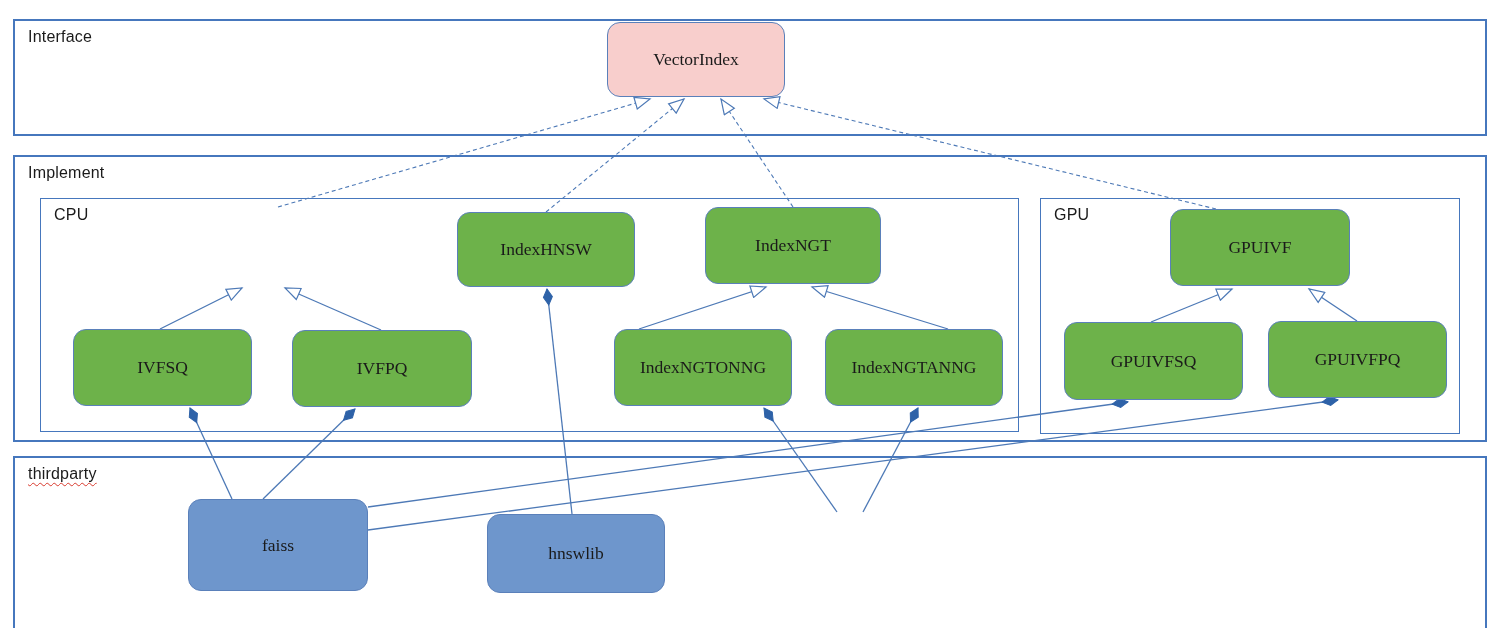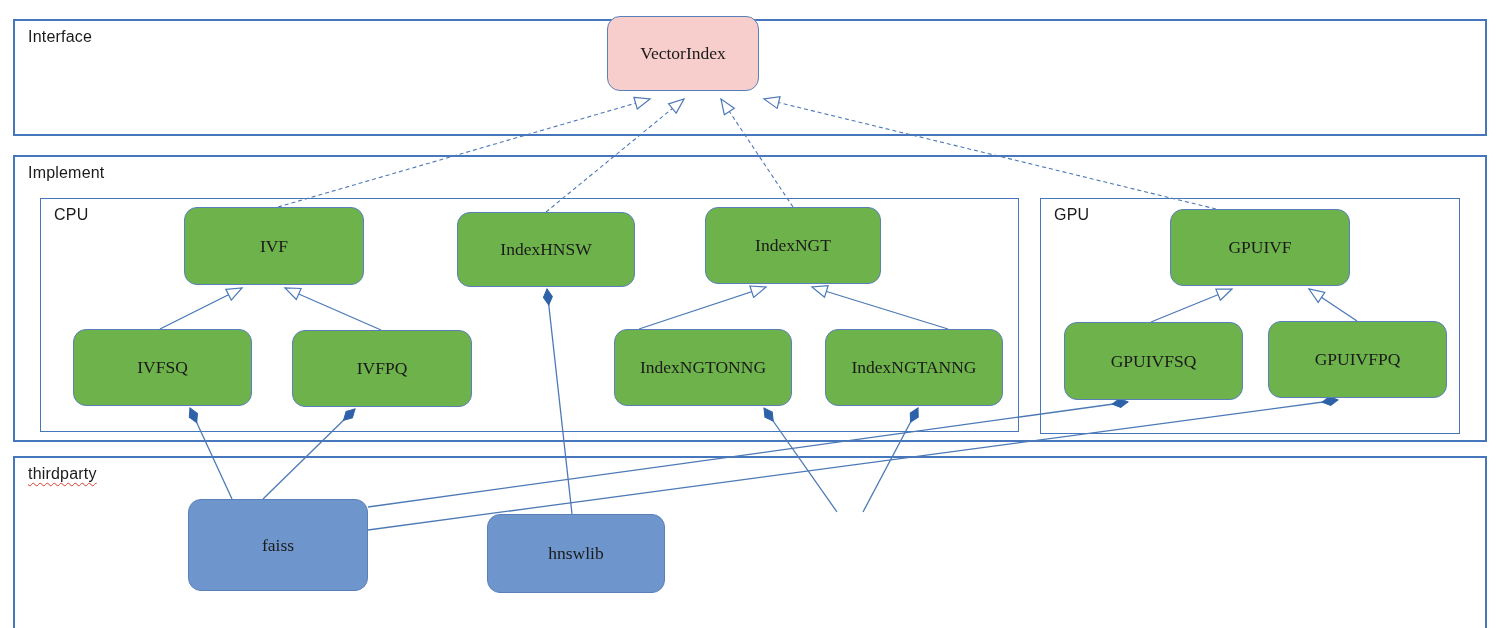--- a/index.html
+++ b/index.html
@@ -100,27 +100,24 @@
 
     <line class="edge" x1="232" y1="499" x2="190" y2="408" marker-end="url(#dia)"></line>
     <line class="edge" x1="263" y1="499" x2="355" y2="409" marker-end="url(#dia)"></line>
     <line class="edge" x1="368" y1="507" x2="1128" y2="402" marker-end="url(#dia)"></line>
     <line class="edge" x1="368" y1="530" x2="1338" y2="400" marker-end="url(#dia)"></line>
     <line class="edge" x1="572" y1="514" x2="547" y2="289" marker-end="url(#dia)"></line>
     <line class="edge" x1="837" y1="512" x2="764" y2="408" marker-end="url(#dia)"></line>
     <line class="edge" x1="863" y1="512" x2="918" y2="408" marker-end="url(#dia)"></line>
   </svg>
 
-  <div class="node pink" style="left:607px;top:16px;width:152px;height:75px">
+  <div class="node pink" style="left:607px;top:22px;width:178px;height:75px">
     <span class="node-label">VectorIndex</span>
   </div>
 
-  <div class="node green" style="left:184px;top:207px;width:180px;height:78px">
-    <span class="node-label">IVF</span>
-  </div>
   <div class="node green" style="left:457px;top:212px;width:178px;height:75px">
     <span class="node-label">IndexHNSW</span>
   </div>
   <div class="node green" style="left:705px;top:207px;width:176px;height:77px">
     <span class="node-label">IndexNGT</span>
   </div>
   <div class="node green" style="left:73px;top:329px;width:179px;height:77px">
     <span class="node-label">IVFSQ</span>
   </div>
   <div class="node green" style="left:292px;top:330px;width:180px;height:77px">

